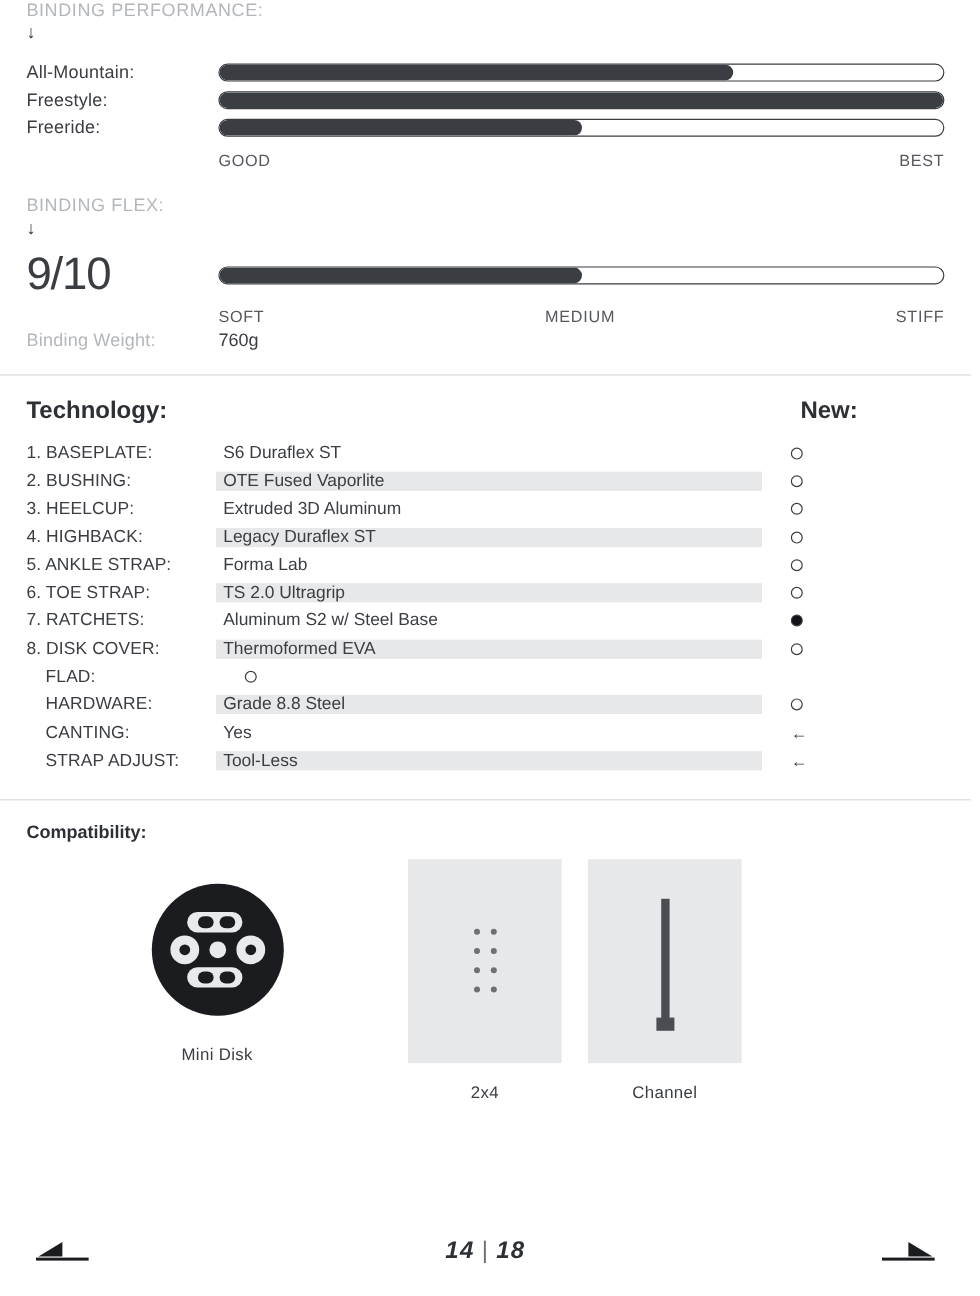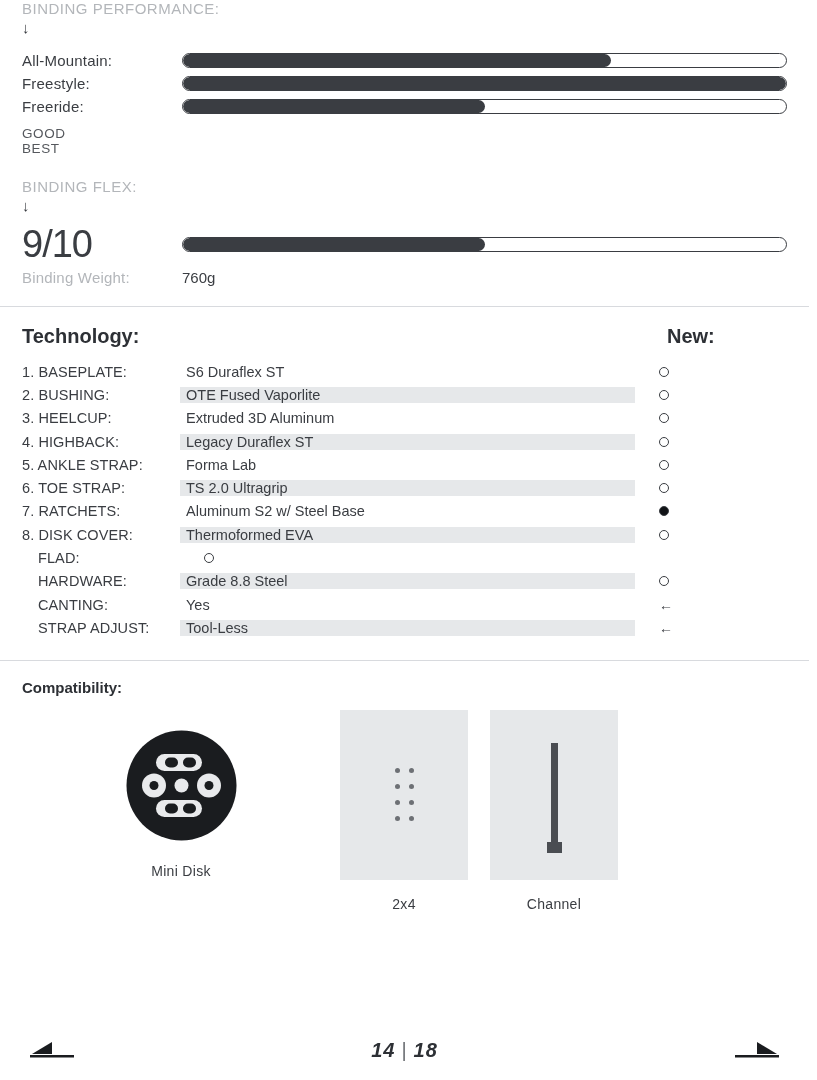--- a/index.html
+++ b/index.html
@@ -65,26 +65,26 @@
     width: 160px;
     font-size: 15px;
     color: #3a3d42;
     letter-spacing: 0.2px;
   }
   .perf-bar-wrap {
     flex: 1;
   }
   .scale-row {
     display: flex;
-    justify-content: center;
+    justify-content: space-between;
+    margin-left: 160px;
     margin-top: 8px;
     font-size: 13.5px;
     color: #55585d;
     letter-spacing: 0.6px;
-    flex-direction: column;
   }
 
   
   .flex-block {
     margin-top: 22px;
   }
   .flex-main {
     display: flex;
     align-items: center;
     margin-top: 10px;
@@ -264,21 +264,21 @@
   }
 
   
   .footer {
     position: absolute;
     left: 0;
     right: 0;
     bottom: 18px;
     height: 40px;
     display: flex;
-    align-items: flex-end;
+    align-items: center;
     justify-content: space-between;
     padding: 0 30px;
     box-sizing: border-box;
   }
   .page-nums {
     font-size: 20px;
     font-style: italic;
     font-weight: bold;
     color: #2d3035;
     letter-spacing: 1px;
@@ -342,20 +342,25 @@
 
     <div class="flex-main">
       <div class="flex-score">9/10</div>
       <div class="flex-bar-wrap">
         <div class="bar-track">
           <div class="bar-fill" id="flex-fill" style="width: 50%;"></div>
         </div>
       </div>
     </div>
 
+    <div class="flex-scale">
+      <span>SOFT</span>
+      <span>MEDIUM</span>
+      <span>STIFF</span>
+    </div>
 
     <div class="weight-row">
       <div class="weight-label">Binding Weight:</div>
       <div class="weight-value">760g</div>
     </div>
   </div>
 
   <div class="divider"></div>
 
   <div>

